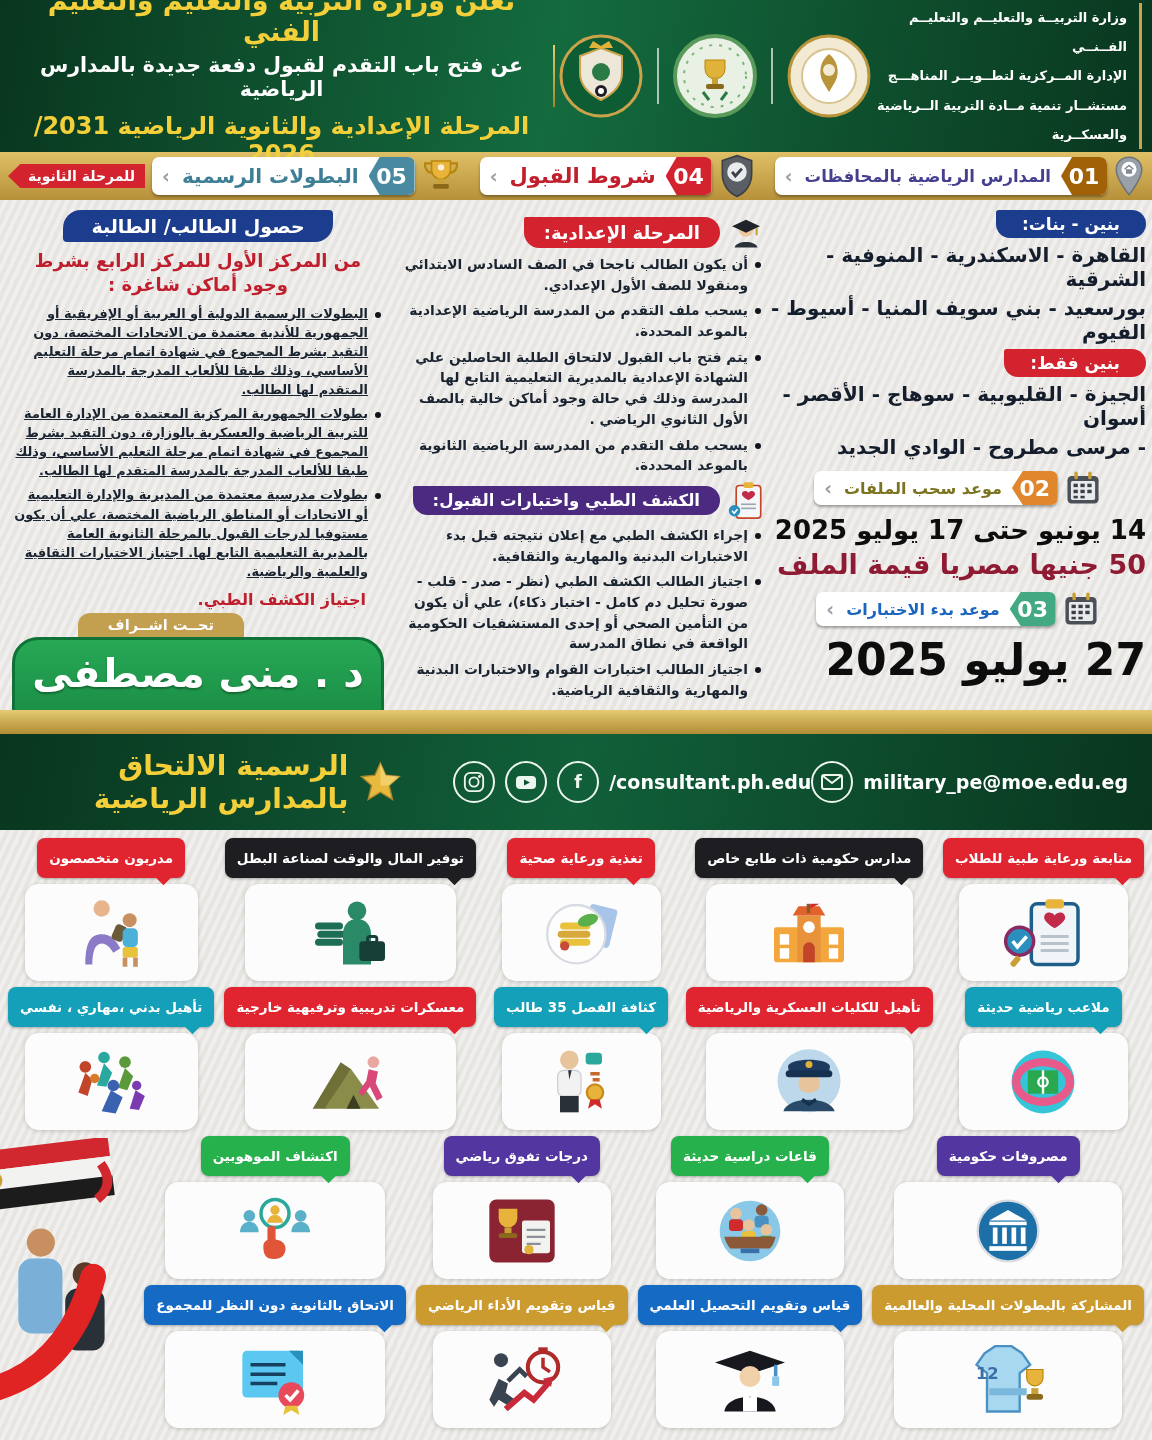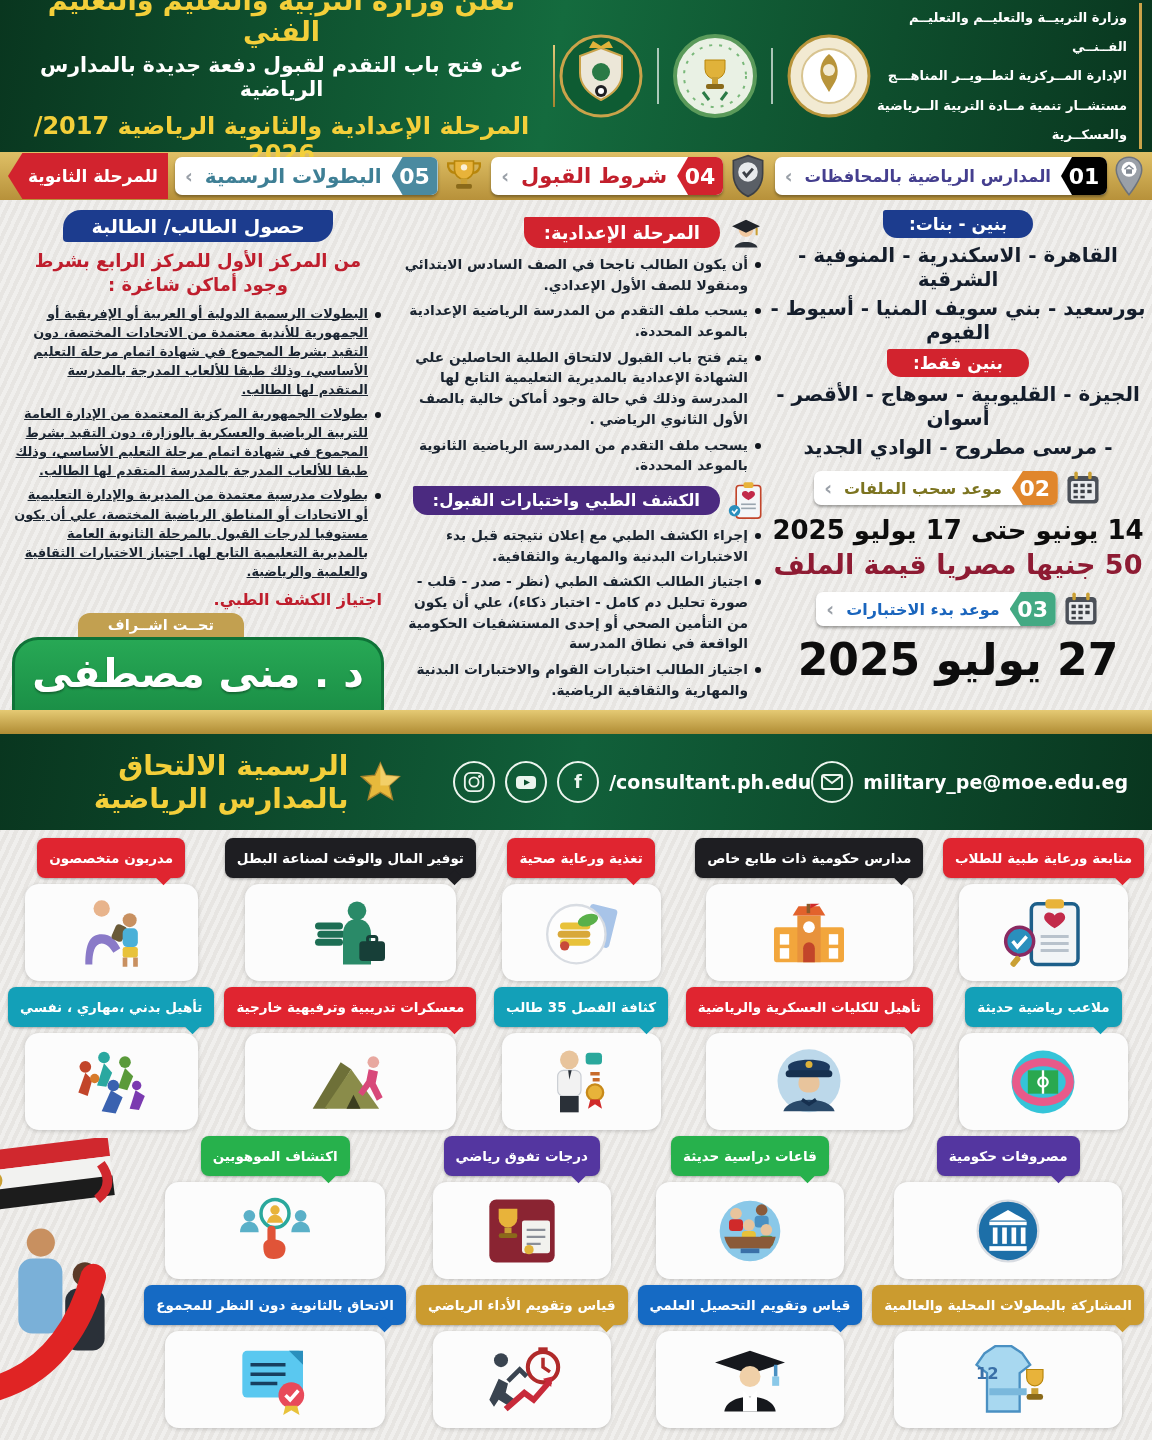--- a/index.html
+++ b/index.html
@@ -20,32 +20,32 @@
     padding-right:12px;border-right:3px solid #caa34a;flex:0 0 252px;}
   
   .band{height:48px;background:linear-gradient(180deg,#dfc066,#b7913a);display:flex;direction:rtl;
     align-items:center;justify-content:space-between;padding:0 8px;box-sizing:border-box;}
   .bgroup{display:flex;align-items:center;gap:7px;}
   .chip{display:flex;direction:rtl;align-items:center;background:#fff;border-radius:7px;height:38px;
     box-shadow:0 2px 3px rgba(0,0,0,.35);overflow:hidden;padding-left:8px;}
   .chip-sm{height:34px;}
   .chip-num{width:46px;align-self:stretch;display:flex;align-items:center;justify-content:center;color:#fff;
     font-size:22px;font-weight:700;clip-path:polygon(0 50%,24% 0,100% 0,100% 100%,24% 100%);}
-  .n01{background:#000000;} .n04{background:#d2232e;} .n05{background:#4a8aa0;}
+  .n01{background:#a16207;} .n04{background:#d2232e;} .n05{background:#4a8aa0;}
   .n02{background:#e0862c;} .n03{background:#43a983;}
   .chip-title{font-weight:700;padding:0 10px;white-space:nowrap;}
   .c01{color:#453f8f;font-size:16.5px;} .c04{color:#c21f2c;font-size:21px;} .c05{color:#3e7f95;font-size:20px;}
   .c02{color:#7c7420;font-size:16px;} .c03{color:#1a65bd;font-size:16px;}
   .chev{direction:ltr;font-size:19px;font-weight:700;color:#9aa0a8;padding:0 2px;}
-  .tag-red{background:#d2232e;color:#fff;font-weight:700;font-size:17px;height:46px;display:flex;align-items:center;
+  .tag-red{background:#d2232e;color:#fff;font-weight:700;font-size:14px;height:24px;display:flex;align-items:center;
     padding:0 10px 0 20px;clip-path:polygon(0 50%,9% 0,100% 0,100% 100%,9% 100%);white-space:nowrap;}
   
   .content{display:grid;direction:rtl;grid-template-columns:376px 372px 1fr;gap:4px;
     padding:10px 6px 0;box-sizing:border-box;height:510px;overflow:hidden;}
-  .col-right{text-align:center;}
+  .col-right{text-align:right;}
   .pill{display:inline-block;color:#fff;font-weight:700;}
   .pill-navy{background:#1c3c8e;font-size:17px;padding:4px 26px;border-radius:3px 16px 16px 16px;}
   .pill-redh{background:#d2232e;font-size:17px;padding:4px 26px;border-radius:3px 16px 16px 16px;}
   .gov{font-size:20px;font-weight:700;color:#141d2b;margin:5px 0;}
   .mini-row{display:flex;direction:rtl;align-items:center;justify-content:center;gap:6px;margin-top:10px;}
   .date-range{font-size:26px;font-weight:700;color:#0d0d0d;margin-top:8px;}
   .fee{font-size:27px;font-weight:700;color:#8e1b33;margin-top:4px;}
   .exam{font-size:44px;font-weight:700;color:#0d0d0d;margin-top:6px;}
   .col-mid{padding:0 2px;}
   .prow{display:flex;direction:rtl;align-items:center;gap:8px;margin:4px 0 2px;}
@@ -53,21 +53,21 @@
   .p-red{background:#d2232e;} .p-blue{background:#1553c4;} .p-purple{background:#4b2a80;font-size:16.5px;}
   ul.blts{list-style:none;margin:4px 0;padding:0 2px;direction:rtl;}
   ul.blts li{position:relative;padding-right:14px;font-size:13.8px;font-weight:700;color:#1a2430;
     line-height:1.5;margin-bottom:5px;text-align:right;}
   ul.blts li::before{content:"";position:absolute;right:1px;top:8px;width:6px;height:6px;border-radius:50%;background:#10151c;}
   .col-left{padding:0 6px;display:flex;flex-direction:column;direction:rtl;}
   .ribbon-blue{align-self:center;background:#1c3c8e;color:#fff;font-size:19px;font-weight:700;
     padding:5px 28px;border-radius:18px 4px 18px 4px;}
   .sub-red{color:#bf1e2d;font-size:18px;font-weight:700;text-align:center;margin:7px 0 2px;line-height:1.35;}
   .blts-sm li{font-size:12.9px !important;line-height:1.48 !important;text-decoration:underline;}
-  .note-red{color:#bf1e2d;font-weight:700;font-size:16px;text-align:right;margin:0 2px 4px;}
+  .note-red{color:#bf1e2d;font-weight:700;font-size:16px;text-align:right;margin:0 18px 4px;}
   .sup-tab{align-self:flex-start;margin-right:140px;background:#c2a050;color:#fff;font-weight:700;
     font-size:14.5px;padding:4px 30px;border-radius:12px 12px 0 0;letter-spacing:2px;}
   .name-box{background:linear-gradient(#27a855,#14813e);border:3px solid #0f7338;border-radius:26px;
     color:#fff;font-size:40px;font-weight:700;text-align:center;padding:10px 4px;text-shadow:0 2px 2px rgba(0,0,0,.3);}
   
   .gold-strip{height:24px;background:linear-gradient(180deg,#e5ca74,#b08c34);}
   .fbanner{height:96px;background:linear-gradient(100deg,#09361f,#11603a 50%,#09361f);
     display:flex;align-items:center;padding:0 24px;box-sizing:border-box;}
   .fb-title{color:#f3cf3a;font-size:28px;font-weight:700;direction:rtl;}
   .fb-star{margin:0 18px 0 12px;}
@@ -93,21 +93,21 @@
 </style>
 </head>
 <body>
 
 <div class="poster">
 
   <header class="hdr">
     <div class="hdr-title">
       <div class="t1">تعلن وزارة التربية والتعليم والتعليم الفني</div>
       <div class="t2">عن فتح باب التقدم لقبول دفعة جديدة بالمدارس الرياضية</div>
-      <div class="t3">المرحلة الإعدادية والثانوية الرياضية 2017/ 2026</div>
+      <div class="t3">المرحلة الإعدادية والثانوية الرياضية 2031/ 2026</div>
     </div>
     <div class="sep"></div>
     <div class="hdr-logos">
       <svg width="84" height="84" viewBox="0 0 84 84">
         <circle cx="42" cy="42" r="40" fill="#0e5c33" stroke="#caa34a" stroke-width="3"></circle>
         <path d="M42 14l21 8v17c0 13-9 21-21 27-12-6-21-14-21-27V22z" fill="#ece7d8" stroke="#caa34a" stroke-width="2"></path>
         <path d="M30 14l4-7 8 5 8-5 4 7z" fill="#e0b23a"></path>
         <circle cx="42" cy="38" r="9" fill="#2a7a46"></circle>
         <circle cx="42" cy="57" r="6" fill="#1e1e22"></circle>
           <circle cx="42" cy="57" r="3" fill="#fff"></circle>

